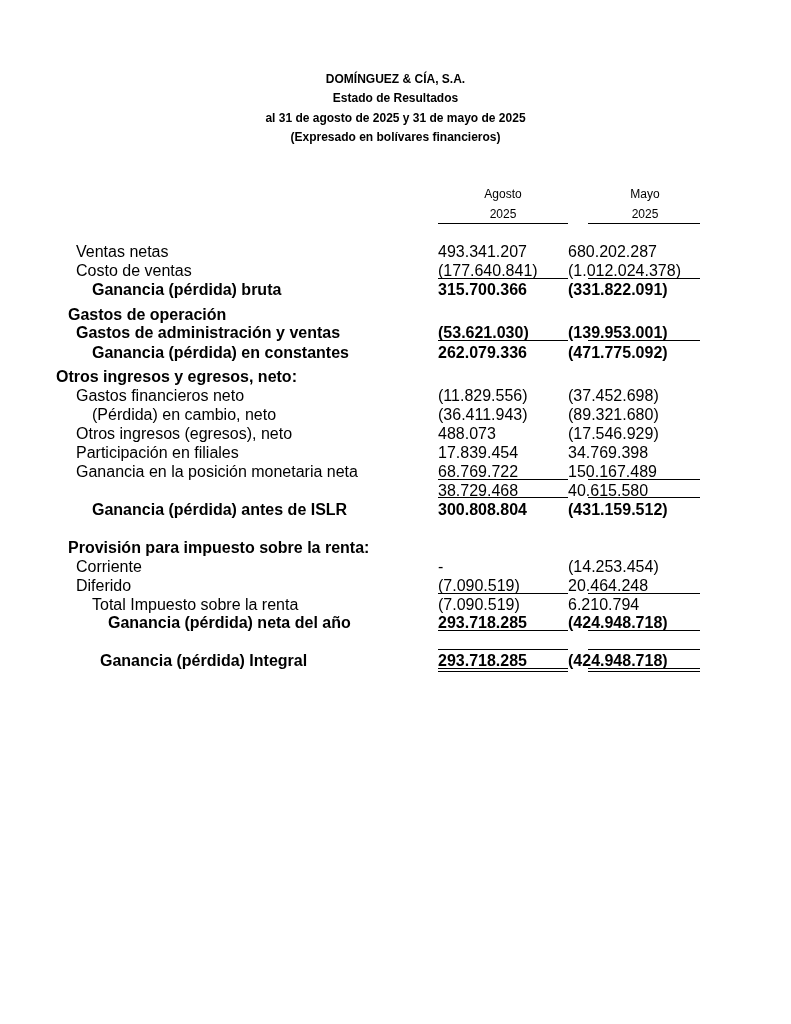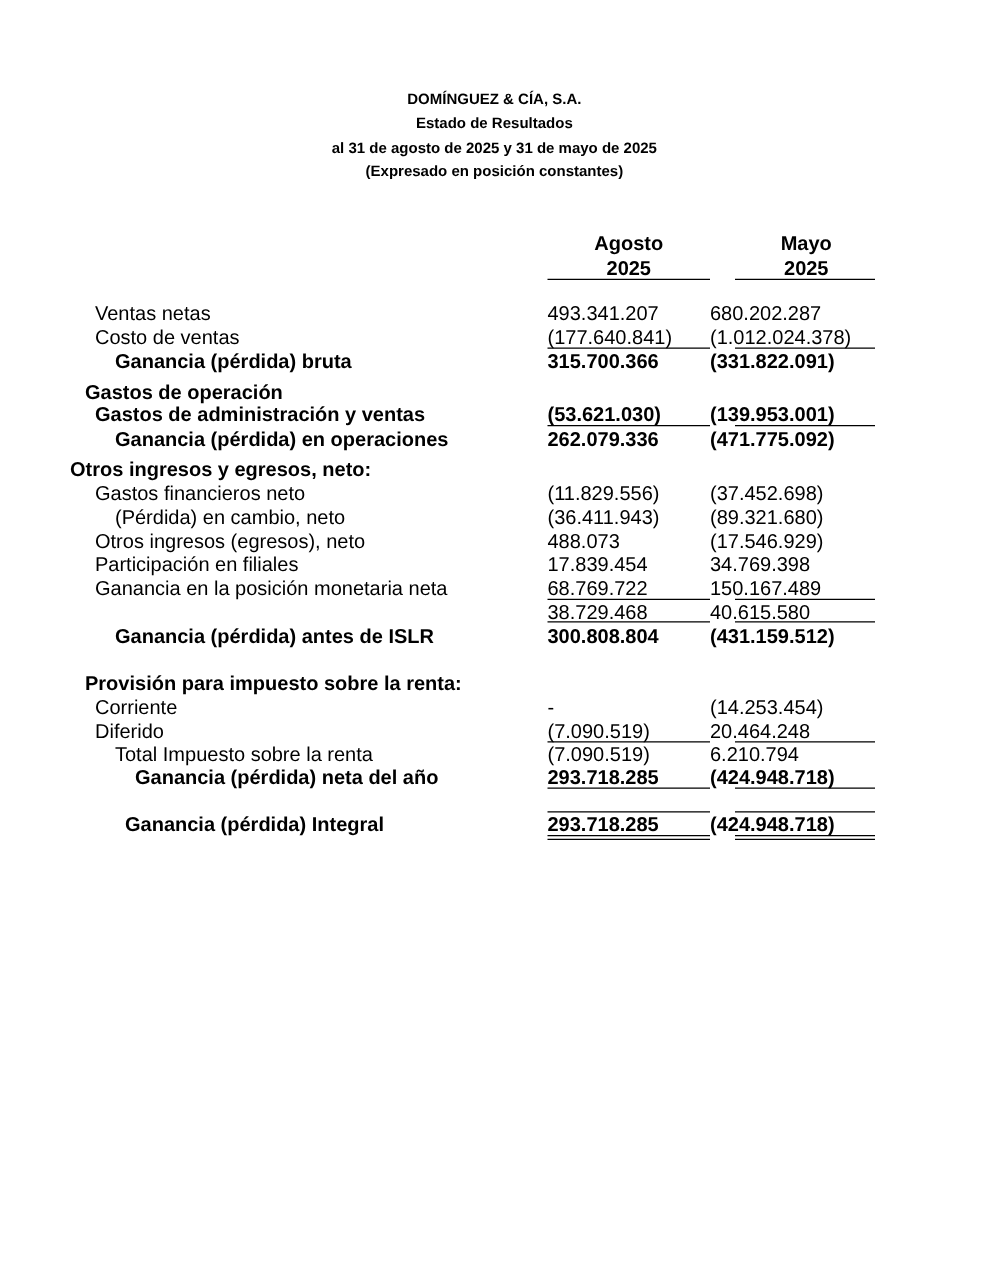--- a/index.html
+++ b/index.html
@@ -1,35 +1,35 @@
 <!DOCTYPE html>
 <html><head>
   <meta charset="utf-8">
   <style>
     html, body { margin: 0; padding: 0; background: #ffffff; }
     body { width: 791px; height: 1024px; position: relative; overflow: hidden;
       font-family: "Liberation Sans", sans-serif; color: #000; }
     .header { position: absolute; left: 0; width: 791px; text-align: center; font-weight: bold; font-size: 12px; }
-    .colhead { position: absolute; width: 130px; text-align: center; font-weight: bold; font-size: 16px; }
+    .colhead { position: absolute; width: 130px; text-align: center; font-weight: normal; font-size: 12px; }
     .row { position: absolute; left: 0; width: 791px; height: 19px; font-size: 16px; }
     .label { position: absolute; top: 0; white-space: nowrap; }
     .val { position: absolute; top: 0; width: 130px; text-align: left; white-space: nowrap; }
     .va { left: 438px; }
     .vm { left: 568px; }
     .bold { font-weight: bold; }
     .rule { position: absolute; height: 0; border-top: 1px solid #000; }
   </style>
 </head>
 <body>
 
 <div>
   <div class="header" style="top:72px;">DOMÍNGUEZ &amp; CÍA, S.A.</div>
   <div class="header" style="top:91px;">Estado de Resultados</div>
   <div class="header" style="top:111px;">al 31 de agosto de 2025 y  31 de mayo de 2025</div>
-  <div class="header" style="top:130px;">(Expresado en posición constantes)</div>
+  <div class="header" style="top:130px;">(Expresado en bolívares financieros)</div>
 </div>
 
 <div>
   <div class="colhead" style="left:438px; top:187px;">Agosto</div>
   <div class="colhead" style="left:438px; top:207px;">2025</div>
   <div class="colhead" style="left:580px; top:187px;">Mayo</div>
   <div class="colhead" style="left:580px; top:207px;">2025</div>
   <div class="rule" style="left:438px; width:130px; top:223px;"></div>
   <div class="rule" style="left:588px; width:112px; top:223px;"></div>
 </div>
@@ -58,21 +58,21 @@
     <span class="label" style="left:68px;">Gastos de operación</span>
   </div>
   <div class="row" style="top:324px;font-weight:bold;">
     <span class="label" style="left:76px;">Gastos de administración y ventas</span>
     <span class="val va">(53.621.030)</span>
     <span class="val vm">(139.953.001)</span>
   </div>
   <div class="rule" style="left:438px; width:130px; top:340px;"></div>
   <div class="rule" style="left:588px; width:112px; top:340px;"></div>
   <div class="row bold" style="top:344px;">
-    <span class="label" style="left:92px;">Ganancia (pérdida) en operaciones</span>
+    <span class="label" style="left:92px;">Ganancia (pérdida) en constantes</span>
     <span class="val va">262.079.336</span>
     <span class="val vm">(471.775.092)</span>
   </div>
 
   <div class="row bold" style="top:368px;">
     <span class="label" style="left:56px;">Otros ingresos y egresos, neto:</span>
   </div>
   <div class="row" style="top:387px;">
     <span class="label" style="left:76px;">Gastos financieros neto</span>
     <span class="val va">(11.829.556)</span>

